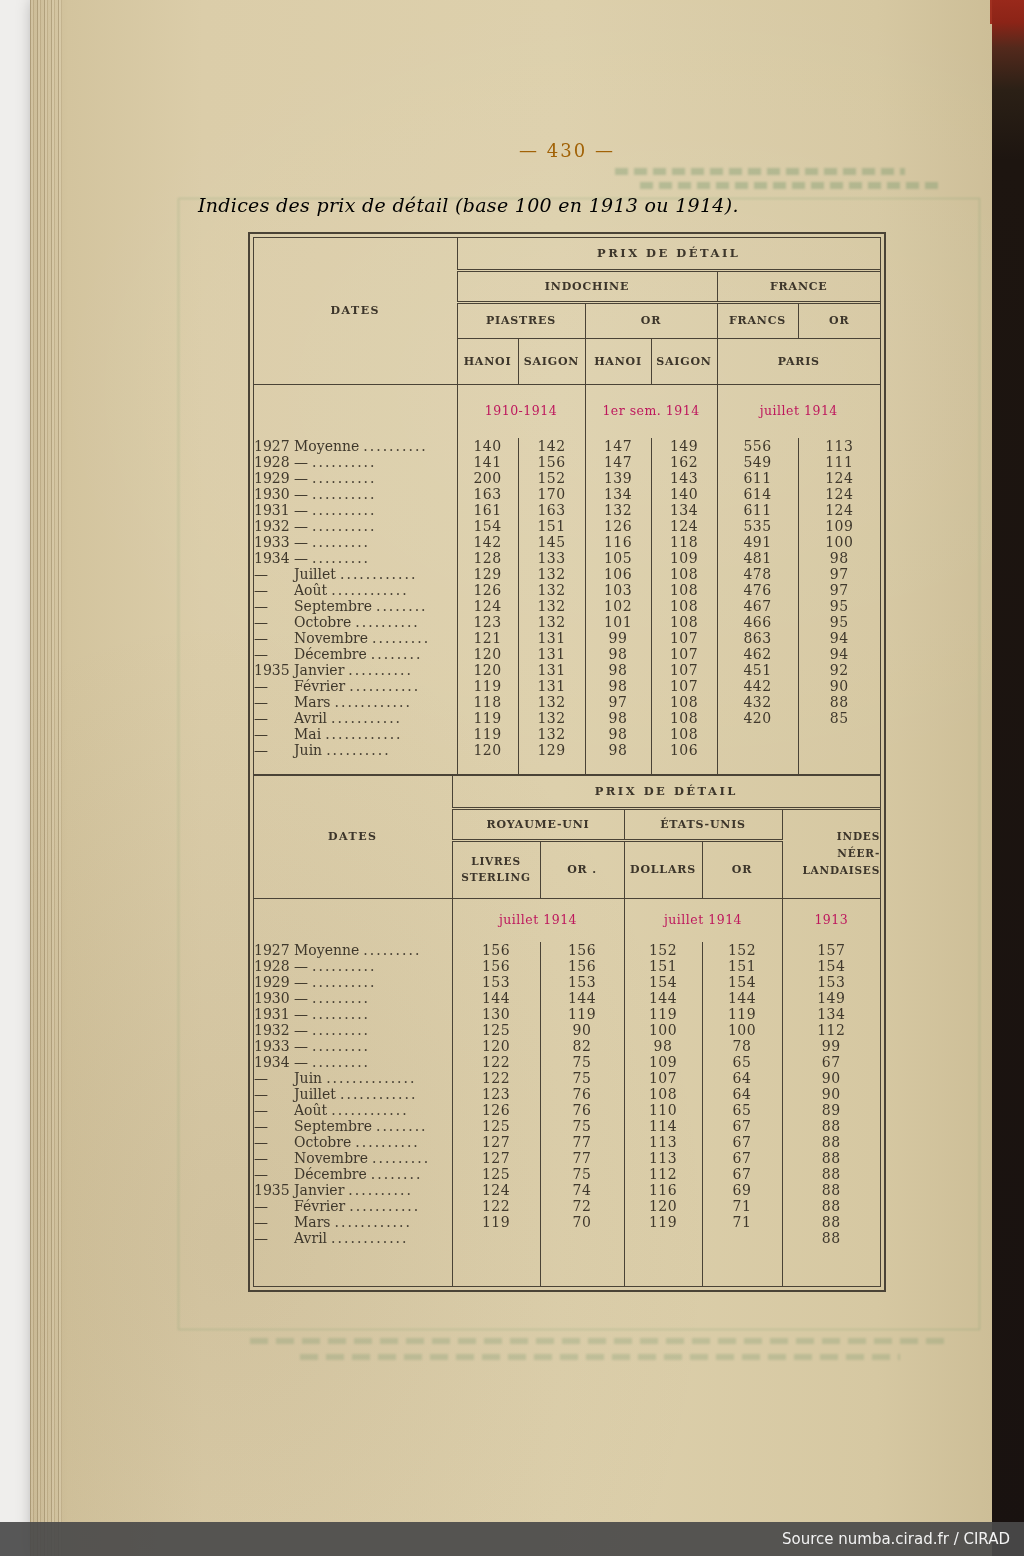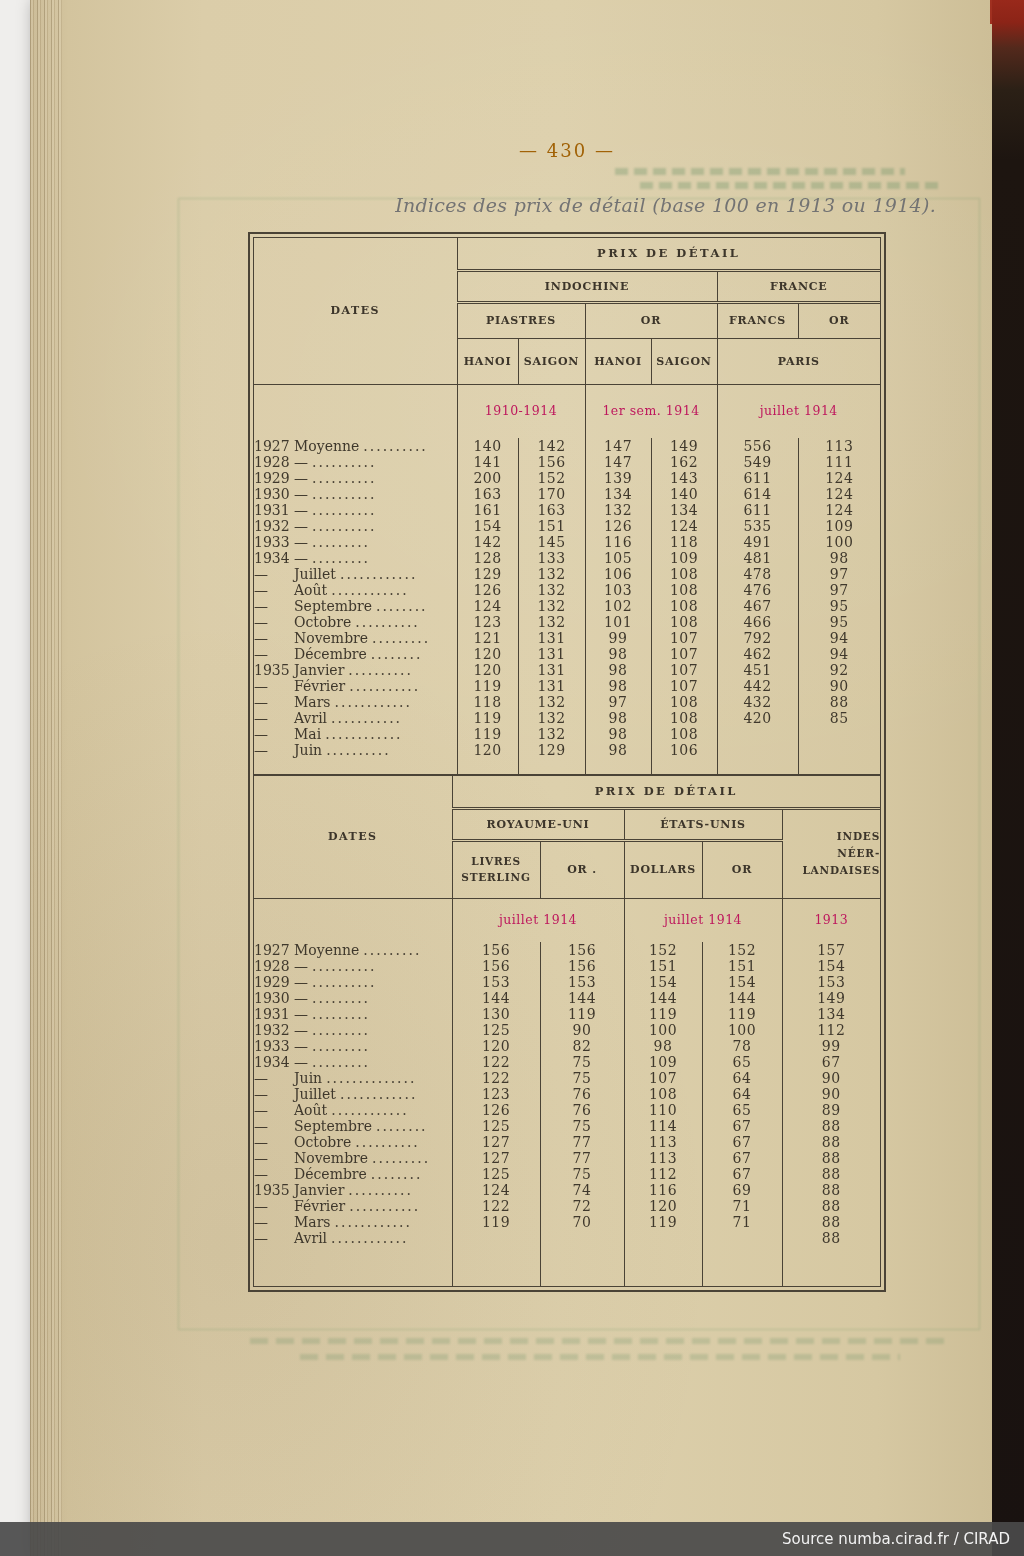--- a/index.html
+++ b/index.html
@@ -34,22 +34,22 @@
 
   
   .ghost{position:absolute;pointer-events:none;filter:blur(1px);}
   .ghost-textline{height:7px;background:repeating-linear-gradient(90deg,rgba(95,140,95,0.30) 0 13px,transparent 13px 19px);}
   .ghost-box{border:1px solid rgba(100,145,100,0.30);}
   .ghost-bottomline{height:6px;background:repeating-linear-gradient(90deg,rgba(95,140,95,0.22) 0 18px,transparent 18px 26px);}
 
   
   .pageno{position:absolute;left:248px;top:140px;width:638px;text-align:center;
     font-size:18px;letter-spacing:2px;color:#a16207;}
-  .doc-title{position:absolute;left:198px;top:194px;width:738px;text-align:right;
-    font-style:italic;font-size:19px;letter-spacing:0.3px;color:#737373;}
+  .doc-title{position:absolute;left:198px;top:194px;width:738px;text-align:left;
+    font-style:italic;font-size:19px;letter-spacing:0.3px;color:#000000;}
 
   
   .tables-box{
     position:absolute;left:248px;top:232px;width:638px;
     border:2px solid var(--ink);padding:3px;
     background:transparent;
   }
   .tables-inner{border:1px solid var(--ink);padding:0;}
 
   table.t{border-collapse:collapse;table-layout:fixed;width:100%;}
@@ -264,21 +264,21 @@
               <td class="val">108</td>
               <td class="val">466</td>
               <td class="val">95</td>
             </tr>
             <tr>
               <td class="datecell"><span class="yr">—</span><span class="ml">Novembre</span><span class="dots">.........</span></td>
               <td class="val">121</td>
               <td class="val">131</td>
               <td class="val">99</td>
               <td class="val">107</td>
-              <td class="val">792</td>
+              <td class="val">863</td>
               <td class="val">94</td>
             </tr>
             <tr>
               <td class="datecell"><span class="yr">—</span><span class="ml">Décembre</span><span class="dots">........</span></td>
               <td class="val">120</td>
               <td class="val">131</td>
               <td class="val">98</td>
               <td class="val">107</td>
               <td class="val">462</td>
               <td class="val">94</td>

